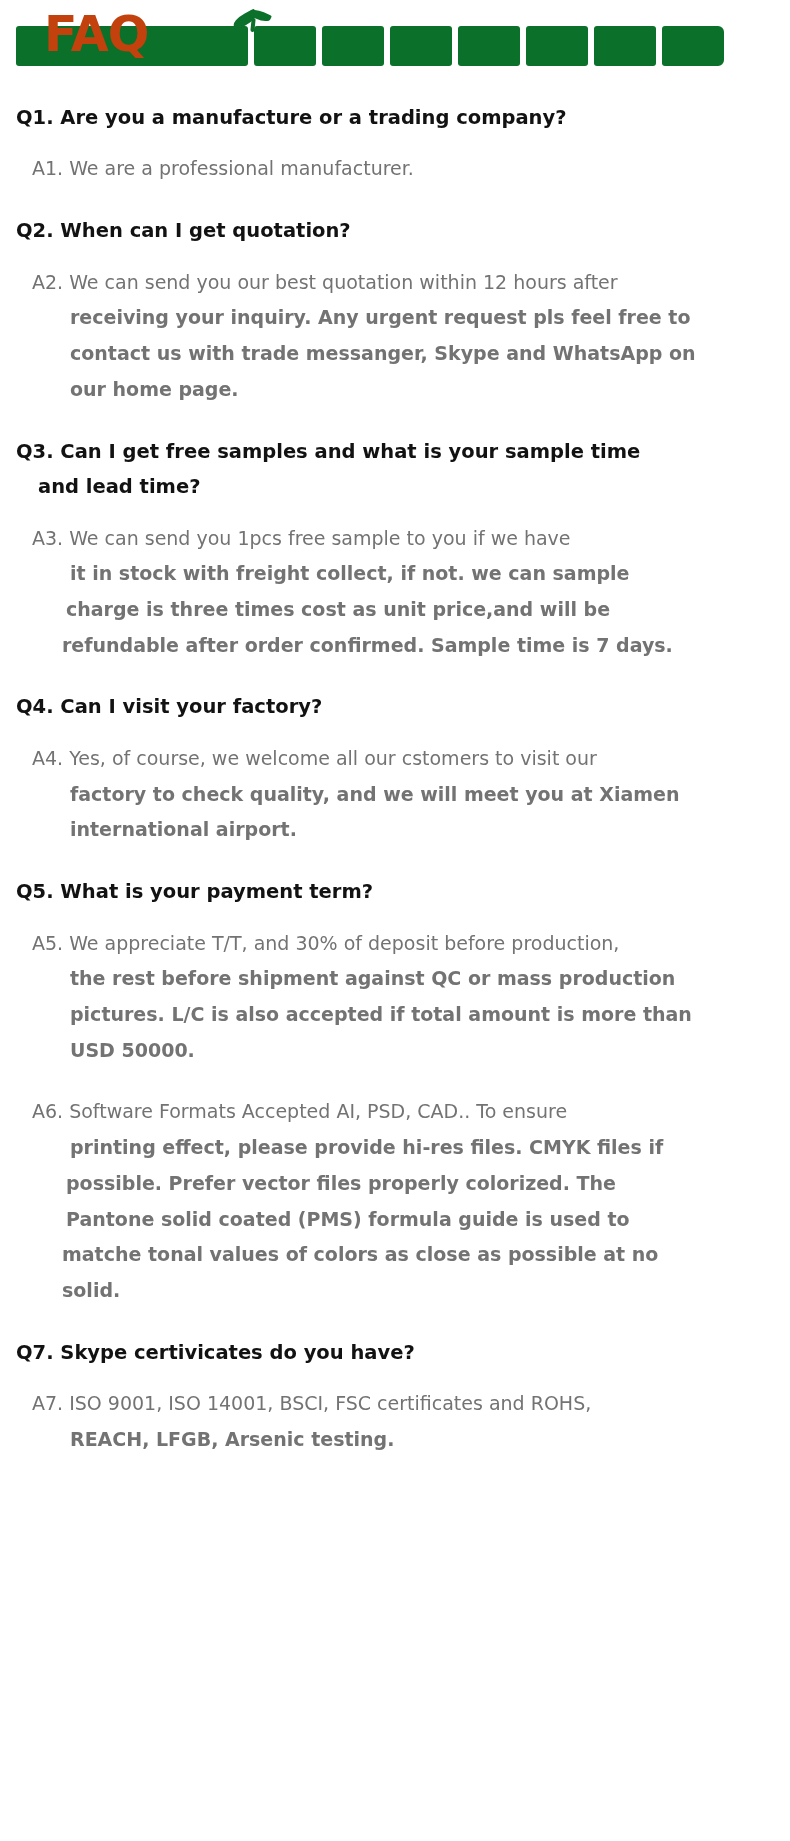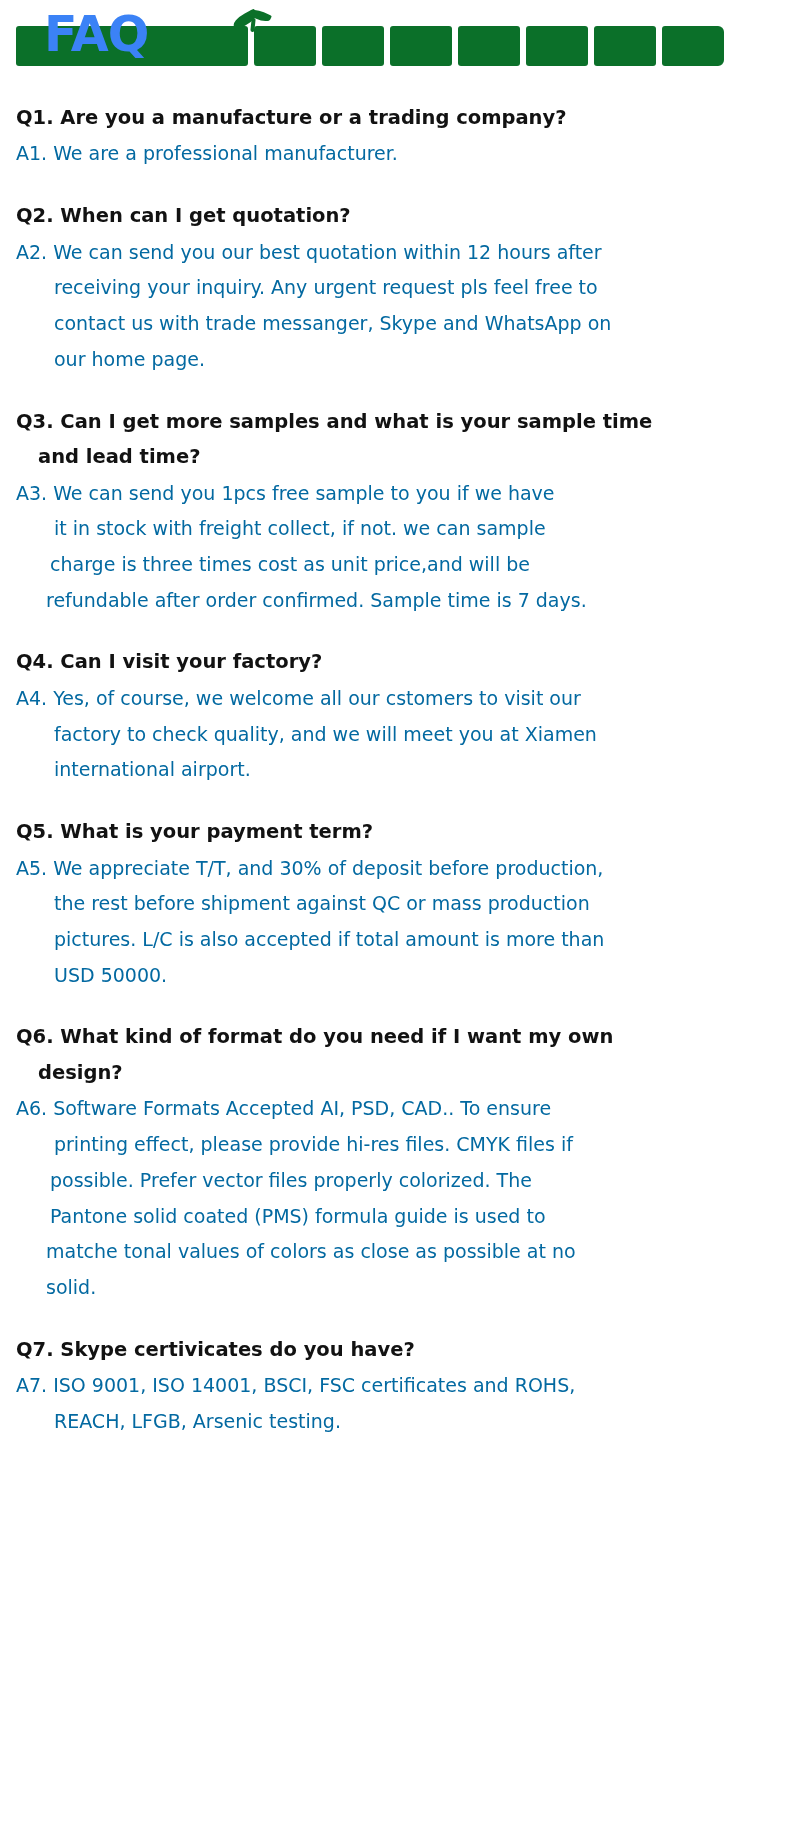--- a/index.html
+++ b/index.html
@@ -82,21 +82,21 @@
   }
 
   .faq-title {
     position: absolute;
     left: 36px;
     top: 2px;
     font-family: "DejaVu Sans", sans-serif;
     font-weight: bold;
     font-size: 49px;
     letter-spacing: -1px;
-    color: #3b82f6;
+    color: #c2410c;
     line-height: 1;
   }
 
   
   .qa-list {
     padding: 0 10px 0 8px;
   }
   .qa-block {
     margin-bottom: 26px;
   }
@@ -110,29 +110,30 @@
     margin: 16px 0 1px 0;
     text-indent: 0;
   }
   .question .cont {
     display: block;
     padding-left: 22px;
   }
   .answer {
     font-size: 19px;
     line-height: 1.88;
-    color: #0369a1;
-    margin: 0;
+    color: #737373;
+    margin: 16px;
   }
   .answer .first {
     display: block;
   }
   .answer .cont {
     display: block;
     padding-left: 38px;
+    font-weight: bold;
   }
   .answer .cont.tight { padding-left: 34px; }
   .answer .cont.tighter { padding-left: 30px; }
 </style>
 </head>
 <body>
 
 <div class="page">
 
   <div class="banner">
@@ -168,21 +169,21 @@
       <p class="answer">
         <span class="first">A2. We can send you our best quotation within 12 hours after</span>
         <span class="cont">receiving your inquiry. Any urgent request pls feel free to</span>
         <span class="cont">contact us with trade messanger, Skype and WhatsApp on</span>
         <span class="cont">our home page.</span>
       </p>
     </div>
 
     <div class="qa-block">
       <p class="question">
-        <span>Q3. Can I get more samples and what is your sample time</span>
+        <span>Q3. Can I get free samples and what is your sample time</span>
         <span class="cont">and lead time?</span>
       </p>
       <p class="answer">
         <span class="first">A3. We can send you 1pcs free sample to you if we have</span>
         <span class="cont">it in stock with freight collect, if not. we can sample</span>
         <span class="cont tight">charge is three times cost as unit price,and will be</span>
         <span class="cont tighter">refundable after order confirmed. Sample time is 7 days.</span>
       </p>
     </div>
 
@@ -199,24 +200,20 @@
       <p class="question">Q5. What is your payment term?</p>
       <p class="answer">
         <span class="first">A5. We appreciate T/T, and 30% of deposit before production,</span>
         <span class="cont">the rest before shipment against QC or mass production</span>
         <span class="cont">pictures. L/C is also accepted if total amount is more than</span>
         <span class="cont">USD 50000.</span>
       </p>
     </div>
 
     <div class="qa-block">
-      <p class="question">
-        <span>Q6. What kind of format do you need if I want my own</span>
-        <span class="cont">design?</span>
-      </p>
       <p class="answer">
         <span class="first">A6. Software Formats Accepted AI, PSD, CAD.. To ensure</span>
         <span class="cont">printing effect, please provide hi-res files. CMYK files if</span>
         <span class="cont tight">possible. Prefer vector files properly colorized. The</span>
         <span class="cont tight">Pantone solid coated (PMS) formula guide is used to</span>
         <span class="cont tighter">matche tonal values of colors as close as possible at no</span>
         <span class="cont tighter">solid.</span>
       </p>
     </div>
 

